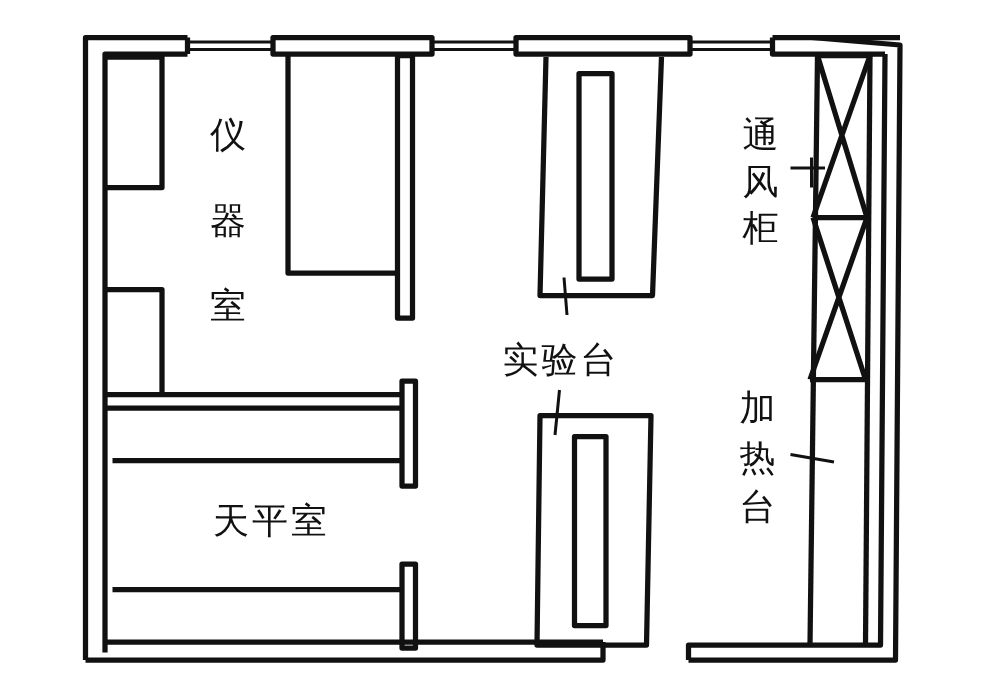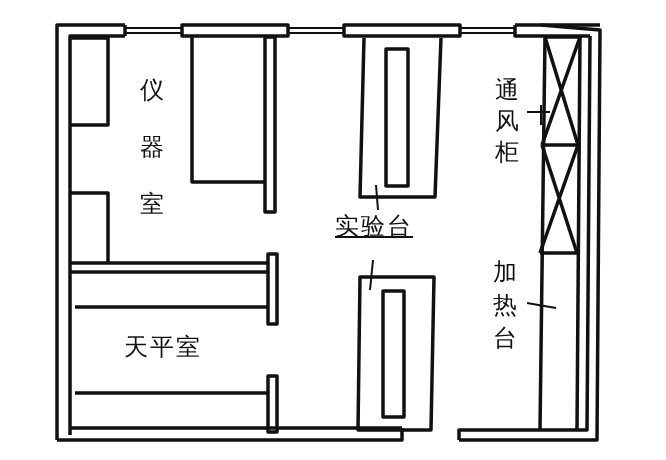--- a/index.html
+++ b/index.html
@@ -88,23 +88,23 @@
     </g>
   </g>
 </svg>
 
 <div class="lbl vert" style="left:139px; top:78px;">
   <span>仪</span>
   <span style="margin-top:19px">器</span>
   <span style="margin-top:19px">室</span>
 </div>
 
-<div class="lbl horiz" style="left:124px; top:335px;">天平室</div>
+<div class="lbl horiz" style="left:142px; top:335px;">天平室</div>
 
-<div class="lbl horiz" style="left:335px; top:214px;text-decoration:underline;">实验台</div>
+<div class="lbl horiz" style="left:335px; top:228px;">实验台</div>
 
 <div class="lbl vert" style="left:494px; top:78px;">
   <span>通</span>
   <span style="margin-top:-7px">风</span>
   <span style="margin-top:-7px">柜</span>
 </div>
 
 <div class="lbl vert" style="left:492px; top:260px;">
   <span>加</span>
   <span style="margin-top:-5px">热</span>

